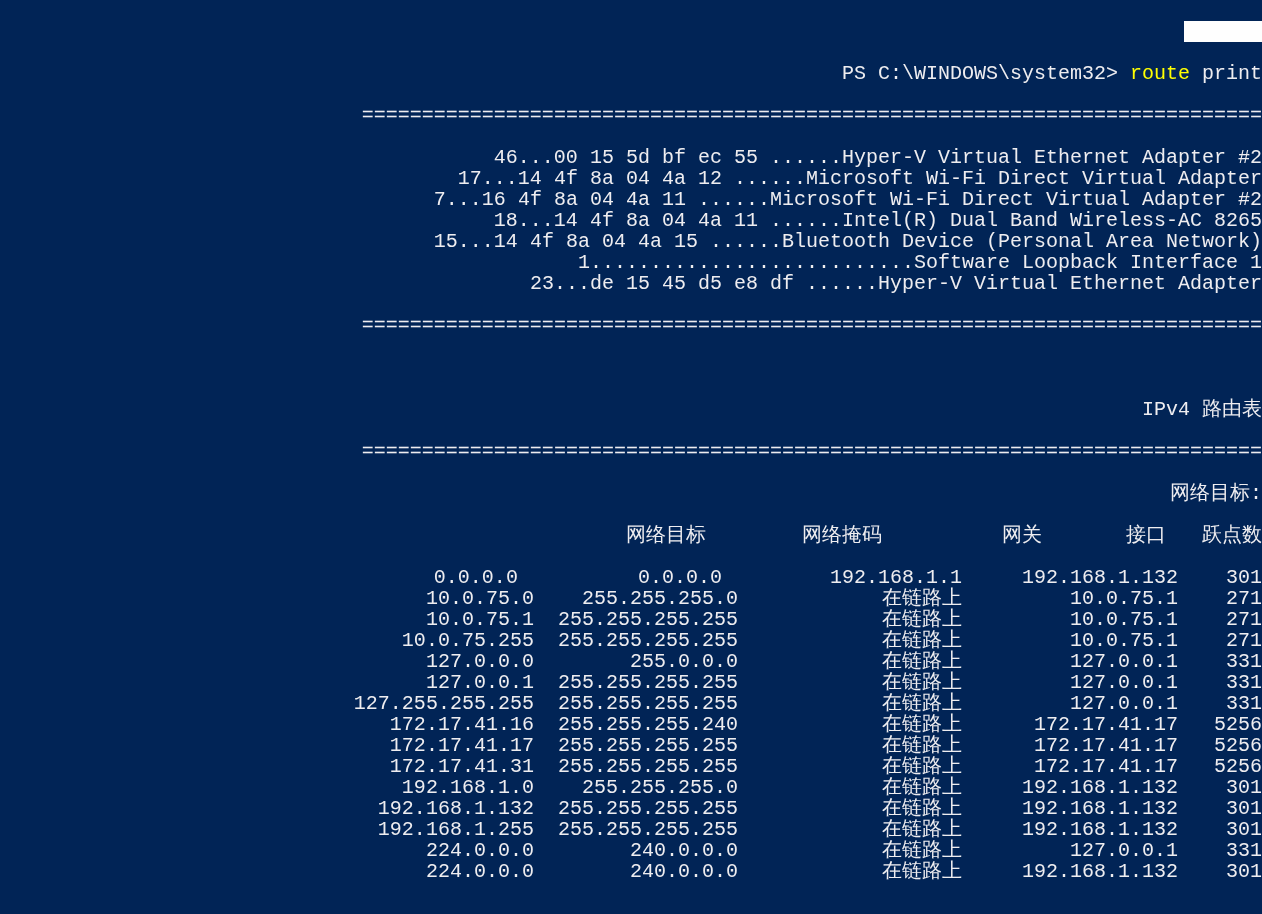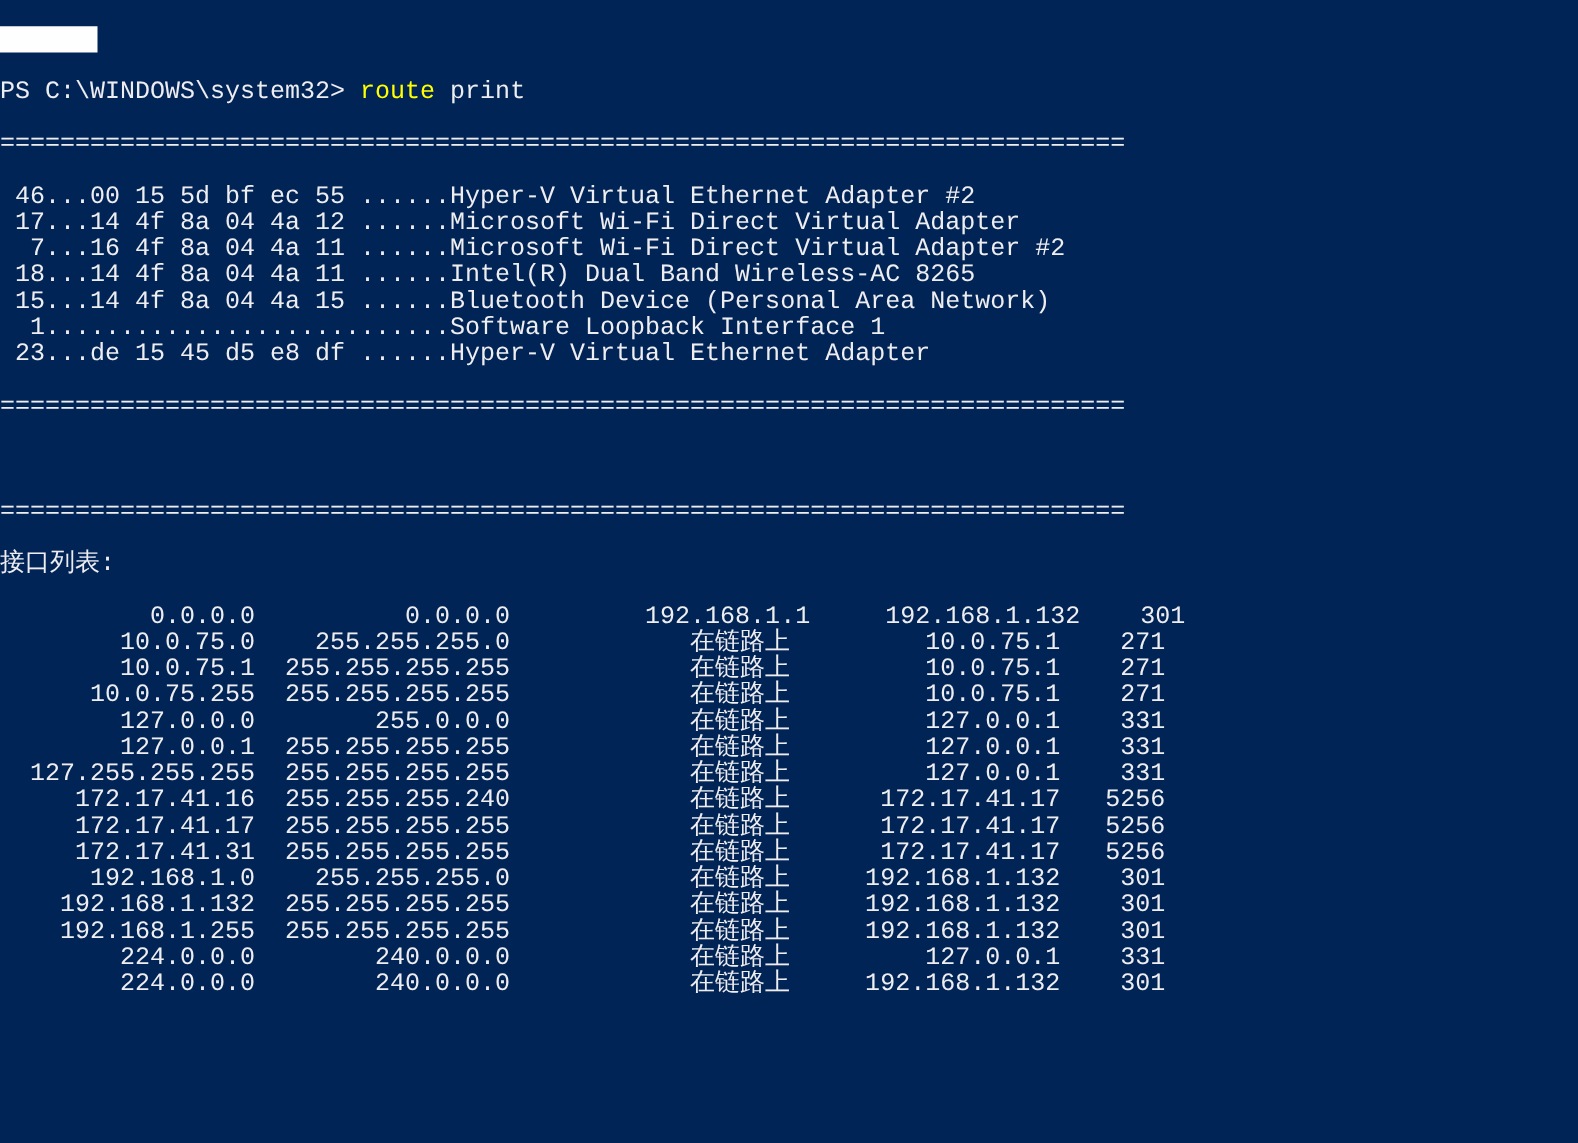--- a/index.html
+++ b/index.html
@@ -16,33 +16,35 @@
   .cursor-block{
     display:inline-block;
     width:78px;height:21px;
     background:#fefefe;
     vertical-align:bottom;
   }
   #terminal{
     padding:0;
     white-space:pre;
   }
-  .line{display:block;} 
+  .line{display:block;text-align:right;} 
   .cmd{color:#ffff00;}
   .arg{color:#eeedf0;}
   .prompt{color:#eeedf0;}
 </style>
 </head>
 <body>
 
 <div id="terminal">
 <span class="line"><span class="cursor-block"></span></span>
 <span class="line"><span class="prompt">PS C:\WINDOWS\system32&gt;</span> <span class="cmd">route</span> <span class="arg">print</span></span>
 <span class="line">===========================================================================</span>
 <span id="iface-block"><span class="line"> 46...00 15 5d bf ec 55 ......Hyper-V Virtual Ethernet Adapter #2</span><span class="line"> 17...14 4f 8a 04 4a 12 ......Microsoft Wi-Fi Direct Virtual Adapter</span><span class="line">  7...16 4f 8a 04 4a 11 ......Microsoft Wi-Fi Direct Virtual Adapter #2</span><span class="line"> 18...14 4f 8a 04 4a 11 ......Intel(R) Dual Band Wireless-AC 8265</span><span class="line"> 15...14 4f 8a 04 4a 15 ......Bluetooth Device (Personal Area Network)</span><span class="line">  1...........................Software Loopback Interface 1</span><span class="line"> 23...de 15 45 d5 e8 df ......Hyper-V Virtual Ethernet Adapter</span></span>
 <span class="line">===========================================================================</span>
 <span class="line"> </span>
+<span class="line">IPv4 路由表</span>
 <span class="line">===========================================================================</span>
-<span class="line">接口列表:</span>
+<span class="line">网络目标:</span>
+<span class="line">网络目标        网络掩码          网关       接口   跃点数</span>
 <span id="route-block"><span class="line">          0.0.0.0          0.0.0.0         192.168.1.1     192.168.1.132    301</span><span class="line">        10.0.75.0    255.255.255.0            在链路上         10.0.75.1    271</span><span class="line">        10.0.75.1  255.255.255.255            在链路上         10.0.75.1    271</span><span class="line">      10.0.75.255  255.255.255.255            在链路上         10.0.75.1    271</span><span class="line">        127.0.0.0        255.0.0.0            在链路上         127.0.0.1    331</span><span class="line">        127.0.0.1  255.255.255.255            在链路上         127.0.0.1    331</span><span class="line">  127.255.255.255  255.255.255.255            在链路上         127.0.0.1    331</span><span class="line">     172.17.41.16  255.255.255.240            在链路上      172.17.41.17   5256</span><span class="line">     172.17.41.17  255.255.255.255            在链路上      172.17.41.17   5256</span><span class="line">     172.17.41.31  255.255.255.255            在链路上      172.17.41.17   5256</span><span class="line">      192.168.1.0    255.255.255.0            在链路上     192.168.1.132    301</span><span class="line">    192.168.1.132  255.255.255.255            在链路上     192.168.1.132    301</span><span class="line">    192.168.1.255  255.255.255.255            在链路上     192.168.1.132    301</span><span class="line">        224.0.0.0        240.0.0.0            在链路上         127.0.0.1    331</span><span class="line">        224.0.0.0        240.0.0.0            在链路上     192.168.1.132    301</span></span>
 
 
 </div>
 
 </body></html>

